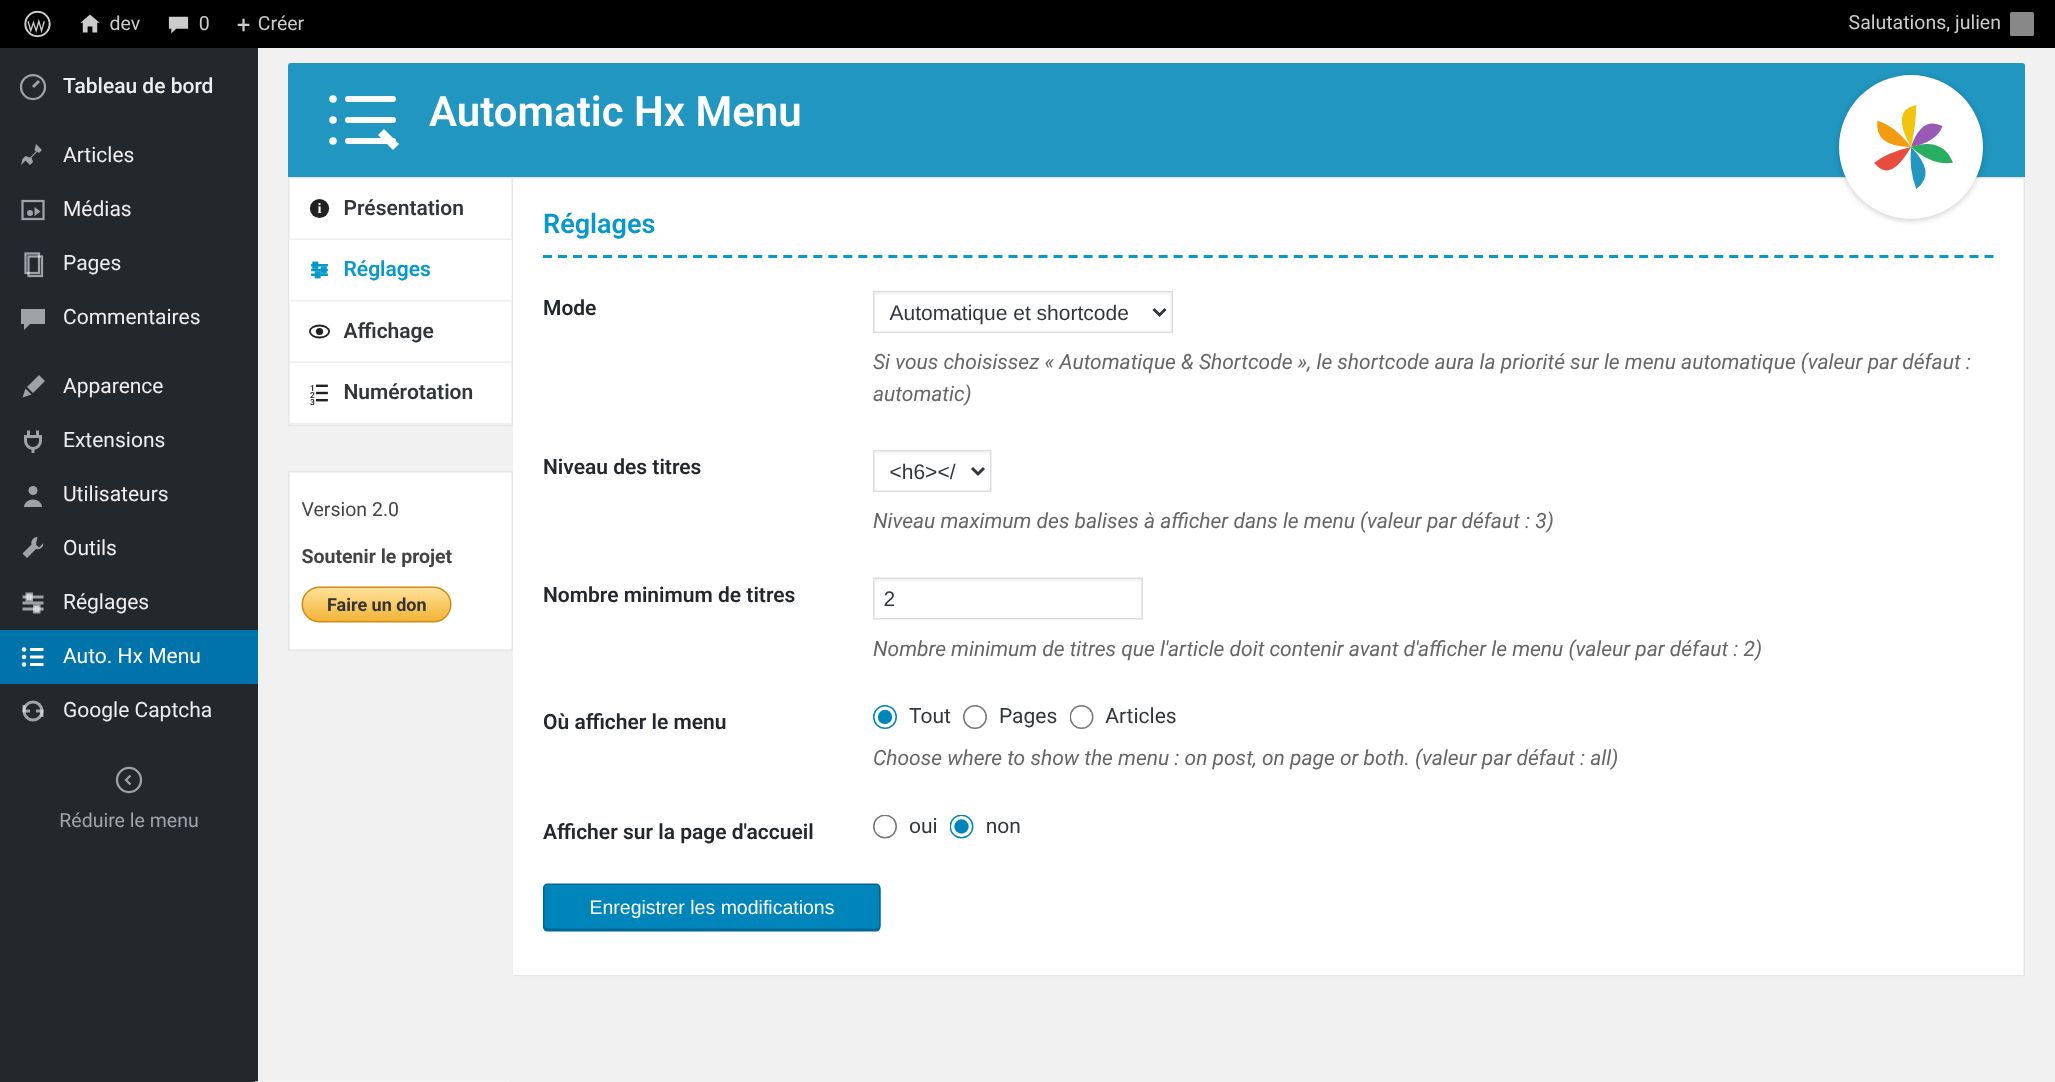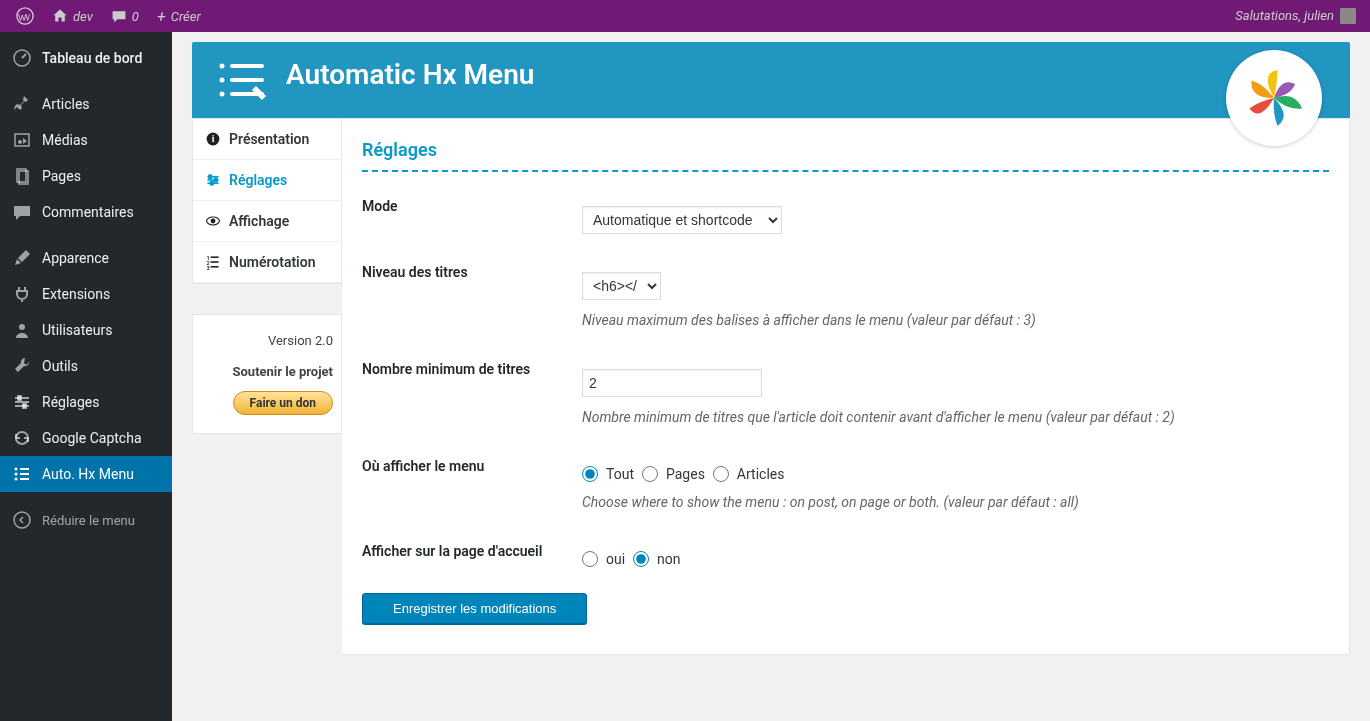--- a/index.html
+++ b/index.html
@@ -1,51 +1,51 @@
 <!DOCTYPE html>
 <html><head>
 <meta charset="utf-8">
 <style>
 * { margin: 0; padding: 0; box-sizing: border-box; }
 body { font-family: -apple-system, BlinkMacSystemFont, "Segoe UI", Roboto, sans-serif; font-size: 13px; color: #444; background: #f1f1f1; }
-.adminbar { background: #701a75; height: 32px; display: flex; align-items: center; justify-content: space-between; color: #ccc; font-size: 13px; padding: 0 8px; font-style: italic; }
+.adminbar { background: #000000; height: 32px; display: flex; align-items: center; justify-content: space-between; color: #ccc; font-size: 13px; padding: 0 8px; }
 .adminbar-left { display: flex; align-items: center; gap: 2px; }
 .adminbar-item { display: flex; align-items: center; gap: 5px; padding: 0 8px; height: 32px; cursor: pointer; color: #ccc; }
 .adminbar-right { display: flex; gap: 6px; padding-right: 6px; }
 .avatar { width: 16px; height: 16px; background: #888; border-radius: 1px; }
 .wrap { display: flex; }
 .sidebar { width: 172px; background: #23282d; color: #eee; min-height: calc(100vh - 32px); padding-top: 8px; }
 .sb-item { display: flex; align-items: center; gap: 10px; padding: 8px 12px; font-size: 14px; color: #eee; cursor: pointer; position: relative; }
 .sb-item.bold { font-weight: 500; }
 .sb-item.active { background: #0073aa; color: #fff; }
 .sb-item.active::after { content: ""; position: absolute; right: -8px; top: 50%; transform: translateY(-50%); border: 8px solid transparent; border-left-color: #0073aa; }
 .sb-item .ico { width: 20px; height: 20px; display: flex; align-items: center; justify-content: center; color: rgba(240,245,250,0.6); }
 .sb-item.active .ico { color: #fff; }
 .sb-sep { height: 10px; }
-.sb-item.collapse { color: rgba(240,245,250,0.6); font-size: 13px; }
+.sb-item.collapse { color: rgba(240,245,250,0.6); font-size: 13px; flex-direction: column; }
 .content { flex: 1; background: #f1f1f1; padding: 10px 20px 20px 20px; }
 .plugin-header { background: #2196c0; color: #fff; display: flex; align-items: flex-start; padding: 16px 22px; border-radius: 2px 2px 0 0; position: relative; }
 .plugin-header-icon { width: 56px; height: 44px; margin-right: 16px; display:flex;align-items:center;justify-content:center; }
 .plugin-title { font-size: 28px; font-weight: 600; }
 .plugin-logo { position: absolute; right: 28px; top: 8px; width: 96px; height: 96px; background: #fff; border-radius: 50%; display:flex; align-items:center; justify-content:center; box-shadow: 0 1px 4px rgba(0,0,0,0.2); }
 .body-row { display: flex; }
 .tabs-col { width: 150px; }
 .tabs-box { background: #fff; border: 1px solid #e5e5e5; }
 .tab { display: flex; align-items: center; gap: 8px; padding: 12px 12px; font-size: 14px; font-weight: 600; color: #32373c; border-bottom: 1px solid #eee; cursor: pointer; }
 .tab .tico { width: 16px; height: 16px; display:flex;align-items:center;justify-content:center; }
 .tab.active { color: #0799c9; background: #fff; }
-.support-box { background: #fff; border: 1px solid #e5e5e5; margin-top: 30px; text-align: right; padding: 18px 8px; }
+.support-box { background: #fff; border: 1px solid #e5e5e5; margin-top: 30px; text-align: left; padding: 18px 8px; }
 .support-box .ver { font-size: 13px; color: #444; margin-bottom: 16px; }
 .support-box .soutenir { font-size: 13px; color: #444; font-weight: 700; margin-bottom: 12px; }
 .donate-btn { display: inline-block; background: linear-gradient(#ffe29a,#f2b437); border: 1px solid #d08b12; border-radius: 14px; padding: 4px 16px; font-size: 12px; font-weight: bold; color: #333; cursor: pointer; }
 .main-panel { flex: 1; background: #fff; border: 1px solid #e5e5e5; border-left: none; padding: 20px 20px 30px 20px; }
 .section-title { color: #0799c9; font-size: 18px; font-weight: 600; padding-bottom: 10px; border-bottom: 2px dashed #0799c9; margin-bottom: 22px; }
 .form-row { display: flex; margin-bottom: 26px; }
 .form-label { width: 220px; font-size: 14px; font-weight: 600; color: #23282d; padding-top: 4px; }
-.form-field { flex: 1; margin-top: 12px; }
+.form-field { flex: 1; }
 select, input[type=text] { border: 1px solid #ddd; background: #fff; font-size: 14px; padding: 3px 6px; height: 28px; box-shadow: inset 0 1px 2px rgba(0,0,0,0.07); color: #32373c; }
 input[type=text] { width: 180px; }
 .help { font-style: italic; color: #666; font-size: 14px; margin-top: 10px; line-height: 1.5; }
 .radio-row { display: flex; align-items: center; gap: 8px; font-size: 14px; color: #32373c; }
 .radio-row input[type=radio] { width: 16px; height: 16px; accent-color: #0085ba; }
 .submit-btn { background: #0085ba; border: 1px solid #006799; color: #fff; font-size: 13px; padding: 7px 30px; border-radius: 3px; cursor: pointer; box-shadow: 0 1px 0 #006799; }
 svg { display: block; }
 </style>
 </head>
 <body>
@@ -168,41 +168,41 @@
           <svg width="20" height="20" viewBox="0 0 20 20" fill="none" stroke="currentColor" stroke-width="2">
             <line x1="3" y1="6" x2="17" y2="6"></line>
             <line x1="3" y1="10" x2="17" y2="10"></line>
             <line x1="3" y1="14" x2="17" y2="14"></line>
             <rect x="6" y="4" width="3" height="4" fill="currentColor"></rect>
             <rect x="11" y="12" width="3" height="4" fill="currentColor"></rect>
           </svg>
         </span>
         <span>Réglages</span>
       </div>
-      <div class="sb-item">
-        <span class="ico">
-          <svg width="20" height="20" viewBox="0 0 20 20" fill="none" stroke="currentColor" stroke-width="2">
-            <path d="M4 10a6 6 0 0112 0M16 10a6 6 0 01-12 0"></path>
-            <path d="M4 6v4h4M16 14v-4h-4"></path>
-          </svg>
-        </span>
-        <span>Google Captcha</span>
-      </div>
       <div class="sb-item active">
         <span class="ico">
           <svg width="20" height="20" viewBox="0 0 20 20" fill="currentColor">
             <circle cx="4" cy="5" r="1.5"></circle>
             <rect x="8" y="4" width="9" height="2"></rect>
             <circle cx="4" cy="10" r="1.5"></circle>
             <rect x="8" y="9" width="9" height="2"></rect>
             <circle cx="4" cy="15" r="1.5"></circle>
             <rect x="8" y="14" width="9" height="2"></rect>
           </svg>
         </span>
         <span>Auto. Hx Menu</span>
+      </div>
+      <div class="sb-item">
+        <span class="ico">
+          <svg width="20" height="20" viewBox="0 0 20 20" fill="none" stroke="currentColor" stroke-width="2">
+            <path d="M4 10a6 6 0 0112 0M16 10a6 6 0 01-12 0"></path>
+            <path d="M4 6v4h4M16 14v-4h-4"></path>
+          </svg>
+        </span>
+        <span>Google Captcha</span>
       </div>
       <div class="sb-sep"></div>
       <div class="sb-item collapse">
         <span class="ico">
           <svg width="20" height="20" viewBox="0 0 20 20" fill="none" stroke="currentColor" stroke-width="1.5">
             <circle cx="10" cy="10" r="8"></circle>
             <path d="M11 7l-3 3 3 3"></path>
           </svg>
         </span>
         <span>Réduire le menu</span>
@@ -292,20 +292,21 @@
 
       <div class="main-panel">
         <div class="section-title">Réglages</div>
 
         <div class="form-row">
           <div class="form-label">Mode</div>
           <div class="form-field">
             <select style="width:200px;">
               <option>Automatique et shortcode</option>
             </select>
+            <div class="help">Si vous choisissez « Automatique &amp; Shortcode », le shortcode aura la priorité sur le menu automatique (valeur par défaut : automatic)</div>
           </div>
         </div>
 
         <div class="form-row">
           <div class="form-label">Niveau des titres</div>
           <div class="form-field">
             <select style="width:79px;">
               <option>&lt;h6&gt;&lt;/h6&gt;</option>
             </select>
             <div class="help">Niveau maximum des balises à afficher dans le menu (valeur par défaut : 3)</div>

